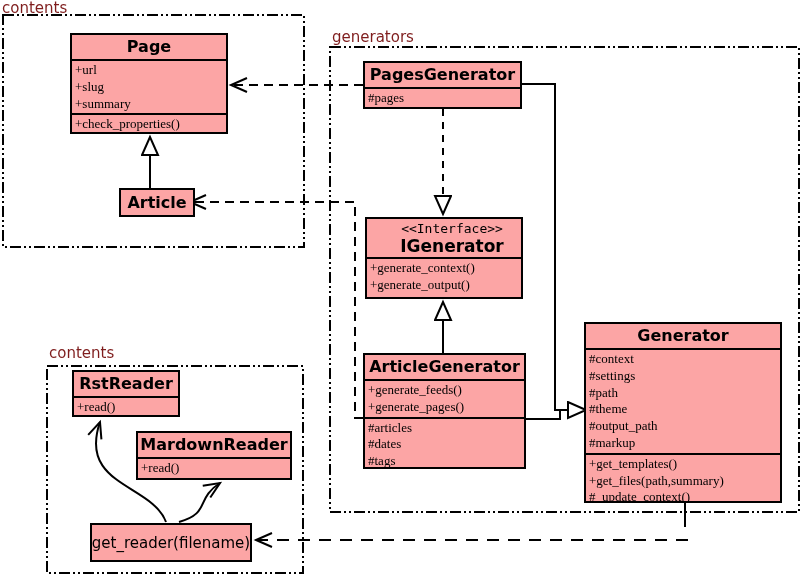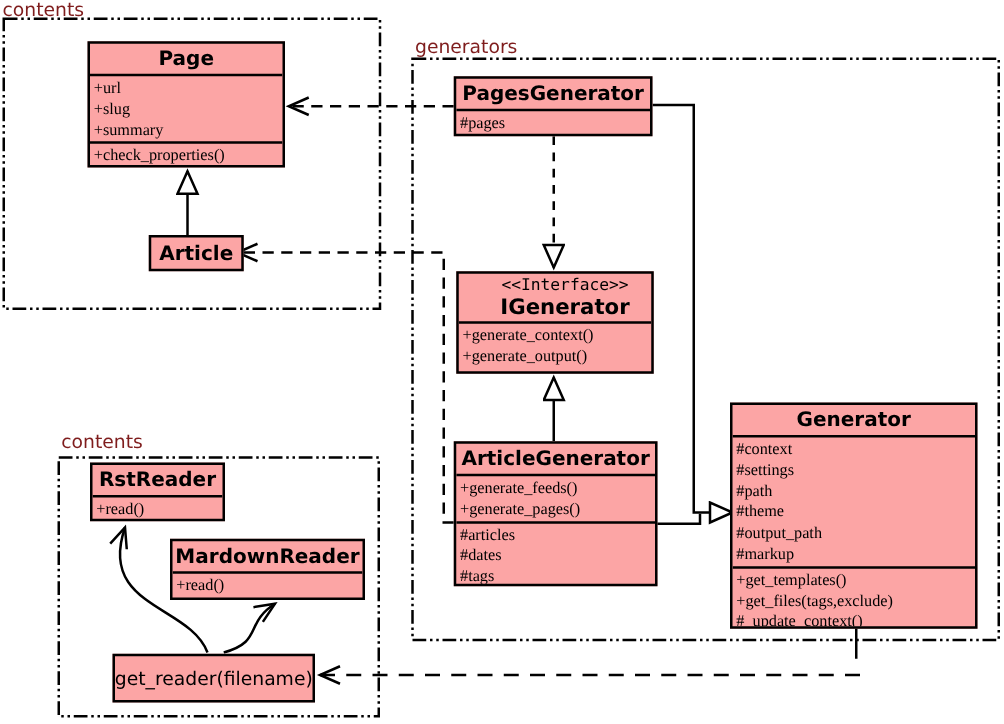--- a/index.html
+++ b/index.html
@@ -118,21 +118,21 @@
     <div class="sect">
       <div class="member">#context</div>
       <div class="member">#settings</div>
       <div class="member">#path</div>
       <div class="member">#theme</div>
       <div class="member">#output_path</div>
       <div class="member">#markup</div>
     </div>
     <div class="sect">
       <div class="member">+get_templates()</div>
-      <div class="member">+get_files(tags,exclude)</div>
+      <div class="member">+get_files(path,summary)</div>
       <div class="member">#_update_context()</div>
     </div>
   </div>
 
   <div class="cls" style="left:72px;top:370px;width:108px;height:47px">
     <div class="title">RstReader</div>
     <div class="sect">
       <div class="member">+read()</div>
     </div>
   </div>

